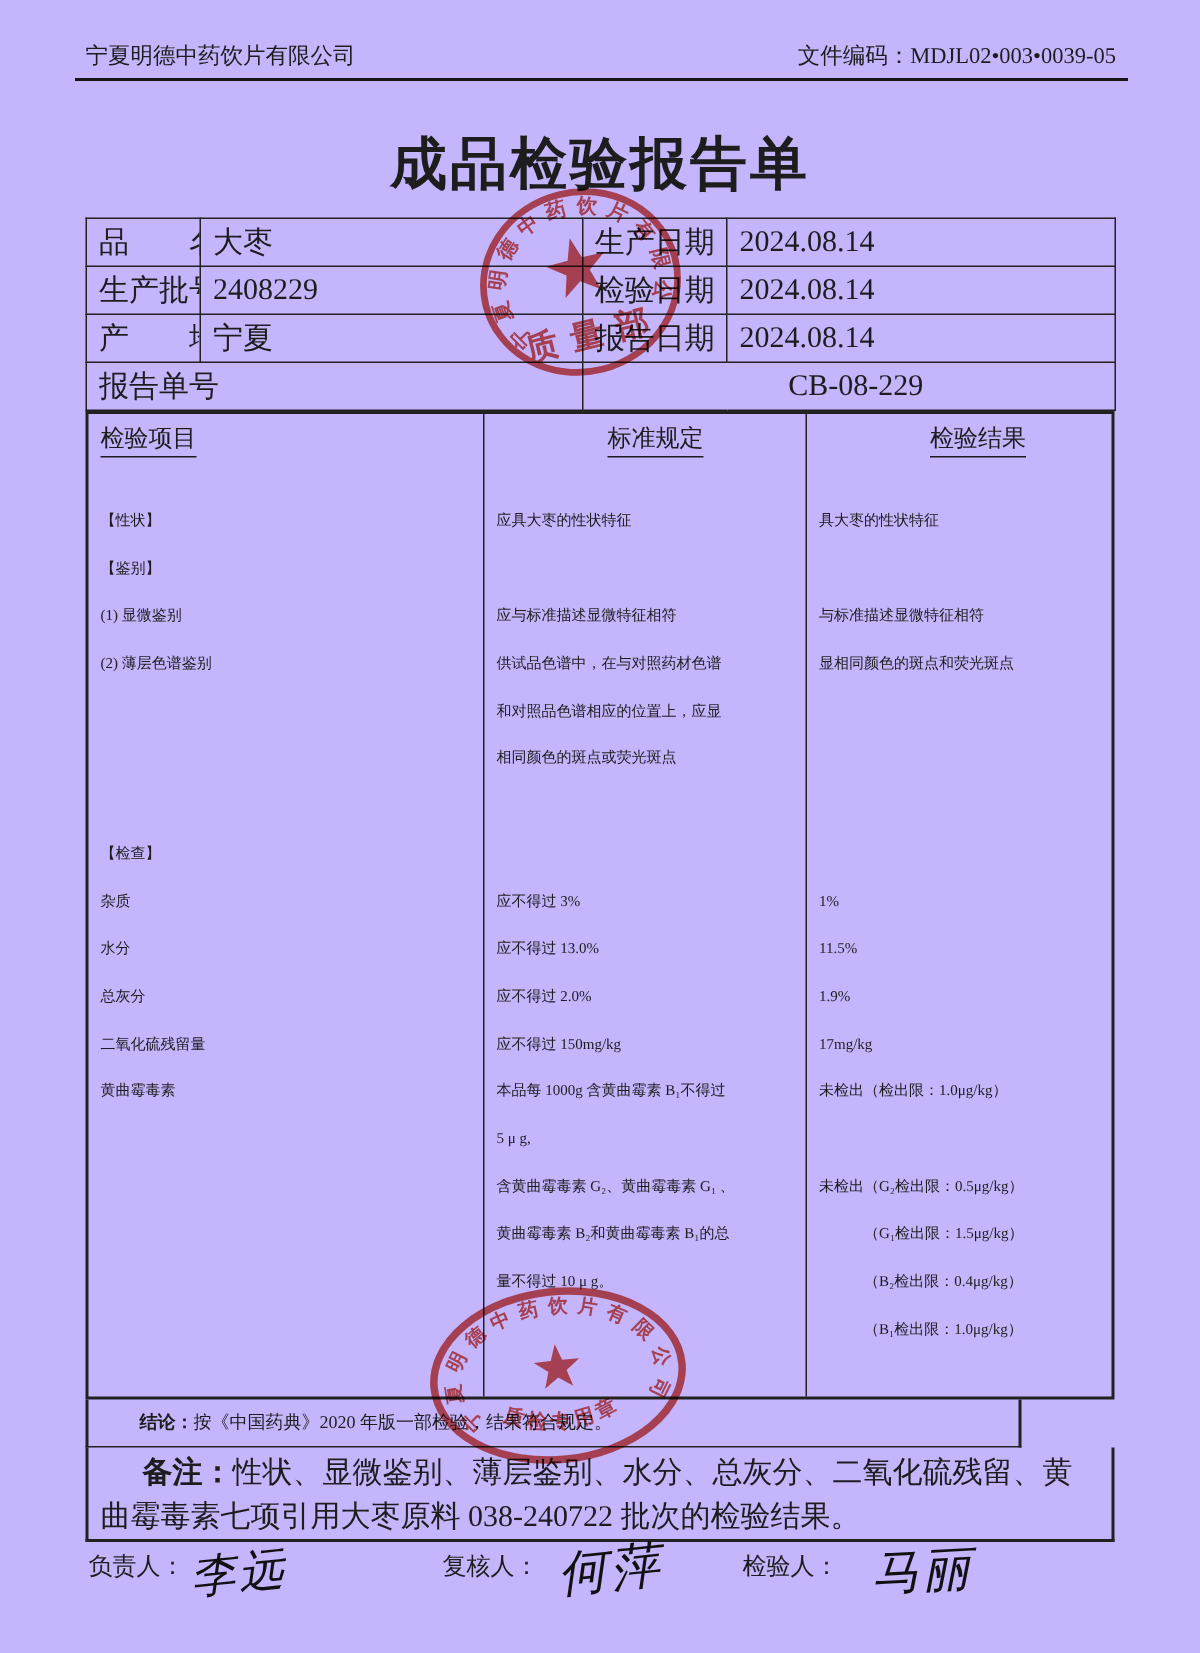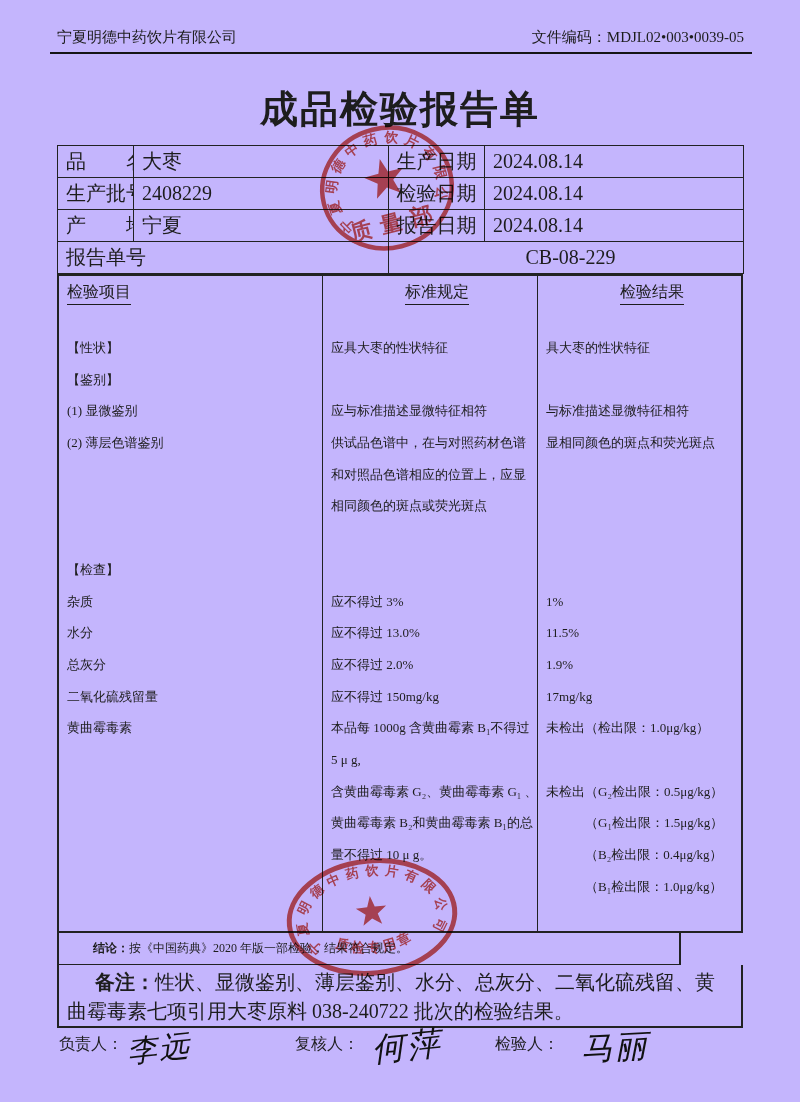--- a/index.html
+++ b/index.html
@@ -20,21 +20,21 @@
   .main-table{position:absolute;left:57px;top:274px;width:686px;height:659px;border:2px solid #222;box-sizing:border-box;}
   .mcol{position:absolute;top:0;bottom:0;box-sizing:border-box;}
   .mcol.c1{left:0;width:226px;}
   .mcol.c2{left:243px;width:229px;border-left:1.8px solid #222;margin-left:20px;}
   .mcol.c3{left:455px;width:229px;border-left:1.8px solid #222;margin-left:23px;}
   .col-header{height:34px;display:flex;align-items:center;font-size:16px;}
   .c1 .col-header{padding-left:8px;}
   .c2 .col-header,.c3 .col-header{justify-content:center;}
   .col-header span{border-bottom:1.5px solid #1d1d1d;padding-bottom:1px;}
   .col-lines{position:absolute;top:56px;left:0;right:0;}
-  .col-lines div{height:31.7px;line-height:31.7px;padding:0 5px 0 8px;font-size:13px;white-space:pre;overflow:hidden;}
+  .col-lines div{height:31.7px;line-height:31.7px;padding:0 5px 0 8px;font-size:10px;white-space:pre;overflow:hidden;}
   
   .conclusion-row{position:absolute;left:57px;top:933px;width:624px;height:32px;box-sizing:border-box;
     border-left:2px solid #222;border-right:2px solid #222;border-bottom:1.8px solid #222;
     line-height:30px;padding-left:34px;font-size:12px;white-space:pre;}
   .note-row{position:absolute;left:57px;top:965px;width:686px;height:63px;box-sizing:border-box;
     border-left:2px solid #222;border-right:2px solid #222;border-bottom:2px solid #222;
     font-size:20px;}
   .note-row p{margin:0;padding:3px 8px 0 8px;text-indent:28px;line-height:29px;}
   .b{font-weight:bold;}
   

